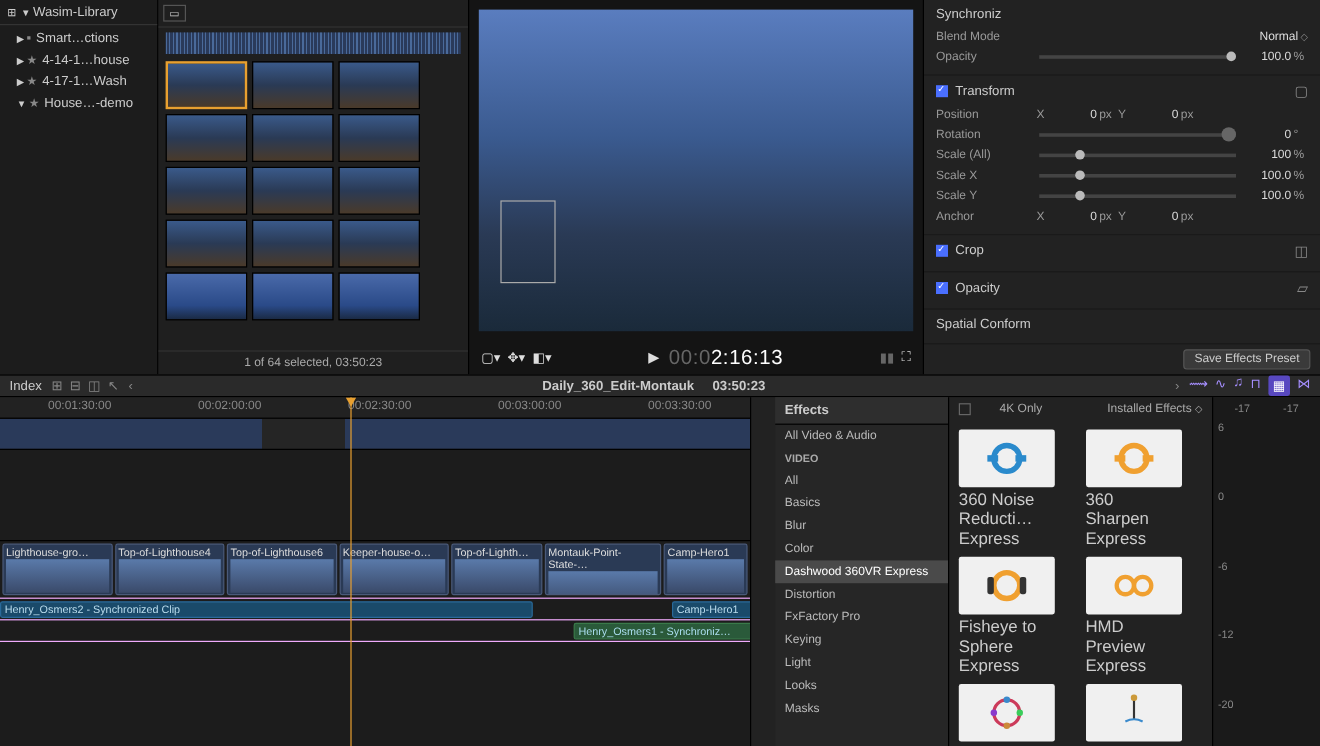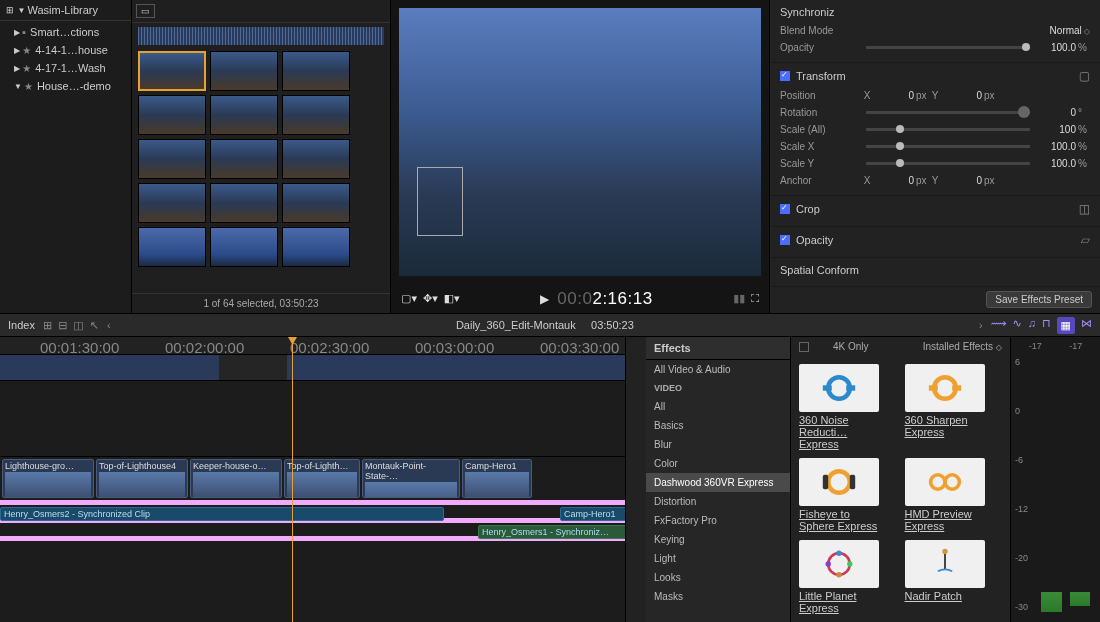--- a/index.html
+++ b/index.html
@@ -55,32 +55,32 @@
 .insp-row .unit { width: 14px; text-align:left; color:#999; padding-left:2px;}
 .insp-row .sel{color:#ddd;margin-left:auto;}
 .insp-row .sel .caret{font-size:8px;margin-left:2px;color:#888;}
 .save-preset { text-align: right; padding: 4px 8px; }
 .save-preset button { background:#3a3a3a; border:1px solid #555; color:#ccc; padding:2px 8px; font-size:10px; border-radius:3px;}
 
 
 .mid-bar { height: 24px; background: #2a2a2a; display: flex; align-items: center; padding: 0 8px; border-top:1px solid #000; border-bottom:1px solid #000; gap:8px;}
 .mid-bar .idx{color:#ccc;}
 .mid-bar .tools{display:flex;gap:6px;color:#888;}
-.mid-bar .center{flex:1;text-align:center;color:#ccc;}
+.mid-bar .center{flex:1;text-align:center;color:#ccc;font-weight:bold;}
 .mid-bar .right-tools{display:flex;gap:6px;color:#a68fff;}
 .mid-bar .icon-btn{font-size:11px;cursor:pointer;}
 
 
 .timeline { flex: 1; display: flex; background: #1a1a1a; }
 .tl-tracks { flex: 1; position: relative; overflow: hidden; background: #1c1c1c; }
-.tl-ruler { height: 18px; background: #222; border-bottom:1px solid #000; display:flex; font-size:15px; color:#888; position:relative;}
+.tl-ruler { height: 18px; background: #222; border-bottom:1px solid #000; display:flex; font-size:10px; color:#888; position:relative;}
 .tl-ruler .tick{position:absolute;top:2px;}
 .tl-gap{height:26px;background:#252525;border-bottom:1px solid #000;}
 .tl-empty{height:76px;border-bottom:1px solid #000;}
-.tl-row { height: 48px; border-bottom: 5px solid #f0abfc; display: flex; gap: 2px; padding: 2px; position:relative;}
+.tl-row { height: 48px; border-bottom: 1px solid #f0abfc; display: flex; gap: 2px; padding: 2px; position:relative;}
 .tl-clip { background: #2a3a55; border: 1px solid #4a5a7a; border-radius: 2px; position: relative; overflow:hidden; font-size:9px; color:#ddd; padding:1px 2px;}
 .tl-clip .thumb{height:28px;background:linear-gradient(180deg,#5a7aaa,#3a4a6a);margin-top:1px;}
 .tl-row.audio{height:18px;}
 .tl-audio { background:#1a4a6a; border:1px solid #2a6a9a; border-radius:2px; font-size:9px; color:#bde; padding:1px 3px; height:14px;}
 .tl-audio.green{background:#2a5a3a;border-color:#3a7a4a;color:#ade;}
 .playhead{position:absolute;top:0;bottom:0;left:292px;width:1px;background:#e8a030;z-index:5;}
 .playhead::before{content:"";position:absolute;top:0;left:-4px;width:9px;height:8px;background:#e8a030;clip-path:polygon(0 0,100% 0,50% 100%);}
 
 
 .fx-panel { width: 475px; display: flex; background: #222; border-left:1px solid #000;padding-left:20px;}
@@ -90,21 +90,21 @@
 .fx-cat.group { font-weight: bold; color:#aaa; font-size:9px; text-transform:uppercase;}
 .fx-cat.sel { background: #4a4a4a; color:#fff;}
 .fx-grid-wrap{flex:1;display:flex;flex-direction:column;}
 .fx-grid-head{display:flex;padding:4px 8px;font-size:10px;color:#aaa;align-items:center;gap:24px;}
 .fx-grid-head .chk4k{width:10px;height:10px;border:1px solid #666;display:inline-block;}
 .fx-grid-head .installed{margin-left:auto;}
 .fx-grid { flex:1; display: grid; grid-template-columns: repeat(2, 1fr); gap: 8px; padding: 8px; align-content:start;}
 .fx-item { }
 .fx-thumb { width: 80px; height: 48px; background: #f0f0f0; border-radius: 2px; display:flex;align-items:center;justify-content:center;}
 .fx-svg{width:36px;height:36px;}
-.fx-label { font-size: 11px; color: #ccc; margin-top: 2px; width:80px;text-decoration:underline;}
+.fx-label { font-size: 14px; color: #ccc; margin-top: 2px; width:80px;}
 
 
 .meters { width: 90px; background: #1a1a1a; border-left: 1px solid #000; padding:4px; position:relative;}
 .meter-labels{display:flex;justify-content:space-around;font-size:9px;color:#888;}
 .meter-scale{position:absolute;left:4px;top:20px;bottom:10px;display:flex;flex-direction:column;justify-content:space-between;font-size:9px;color:#888;}
 .meter-bars{position:absolute;bottom:10px;left:30px;right:10px;display:flex;gap:8px;height:20px;}
 .meter-bar{flex:1;background:linear-gradient(0deg,#2a7a2a,#3a8a3a);}
 
 .disc-arrow{font-size:8px;margin-right:2px;}
 .waveform{height:18px;background:repeating-linear-gradient(90deg,#4a6a9a 0 1px,#2a3a5a 1px 3px);}
@@ -324,20 +324,24 @@
         </div>
       <div class="tl-gap" style="background:linear-gradient(90deg,#2a3a5a 0 35%,#252525 35% 46%,#2a3a5a 46% 100%);"></div>
       <div class="tl-empty"></div>
       <div class="tl-row" id="tl-video">
           <div class="tl-clip" style="width: 92px;">
             <div>Lighthouse-gro…</div>
             <div class="thumb"></div>
           </div>
           <div class="tl-clip" style="width: 92px;">
             <div>Top-of-Lighthouse4</div>
+            <div class="thumb"></div>
+          </div>
+          <div class="tl-clip" style="width: 92px;">
+            <div>Top-of-Lighthouse6</div>
             <div class="thumb"></div>
           </div>
           <div class="tl-clip" style="width: 92px;">
             <div>Keeper-house-o…</div>
             <div class="thumb"></div>
           </div>
           <div class="tl-clip" style="width: 76px;">
             <div>Top-of-Lighth…</div>
             <div class="thumb"></div>
           </div>

